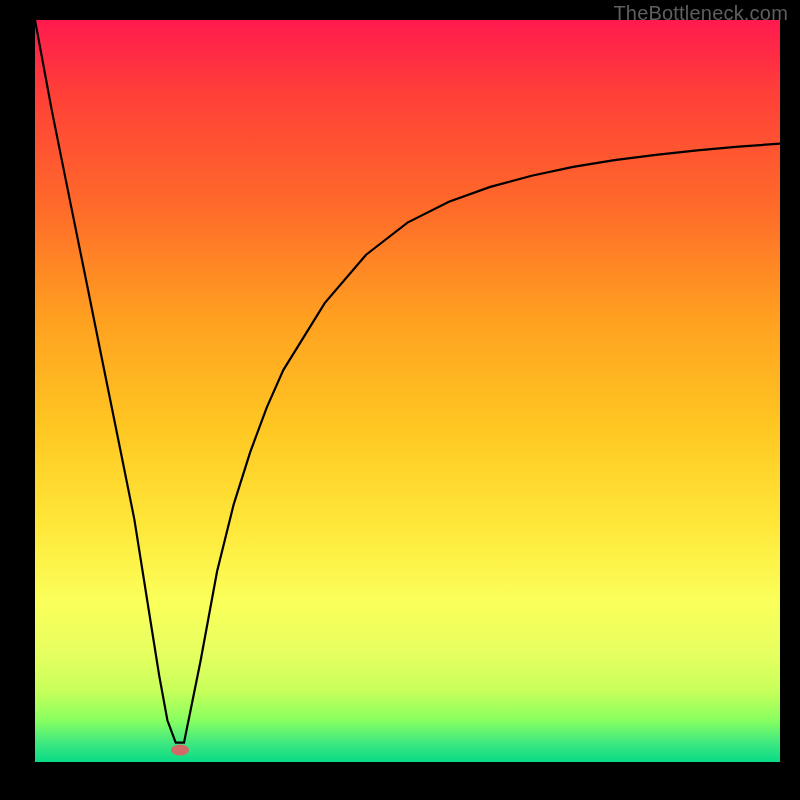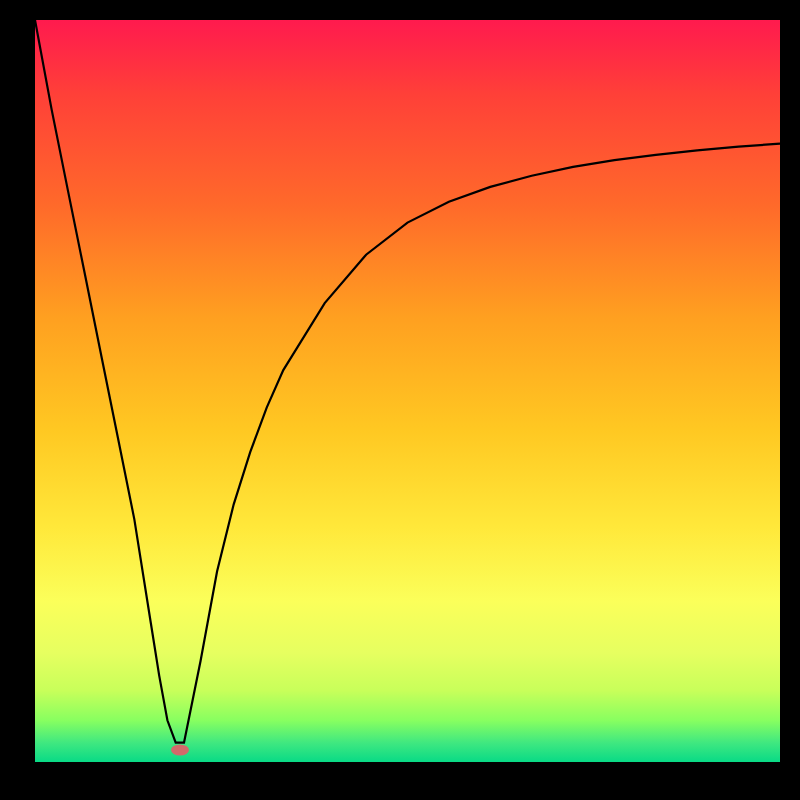--- a/index.html
+++ b/index.html
@@ -74,20 +74,21 @@
     color: #5f5f5f;
     font-size: 20px;
     letter-spacing: 0.2px;
   }
 </style>
 </head>
 <body>
 
 <div class="stage">
 
+  <div class="watermark">TheBottleneck.com</div>
 
   <div class="plot-area">
 
     <svg class="curve-svg" viewBox="0 0 745 745" preserveAspectRatio="none">
       <path class="curve-path" d="M0.0 0.0 L16.6 89.4 L33.1 171.4 L49.7 253.3 L66.2 335.2 L82.8 417.2 L99.3 499.1 L115.9 603.5 L124.2 655.6 L132.4 700.3 L140.7 722.6 L149.0 722.6 L165.6 640.7 L182.1 551.3 L198.7 484.3 L215.2 432.1 L231.8 387.4 L248.3 350.1 L289.7 283.1 L331.1 234.7 L372.5 202.6 L413.9 181.8 L455.3 166.9 L496.7 155.7 L538.1 146.8 L579.4 140.1 L620.8 134.8 L662.2 130.4 L703.6 126.6 L745.0 123.7"></path>
     </svg>
 
     <div class="dot" style="left: 144.861px; top: 730.1px;"></div>
 
     <div class="bottom-line"></div>

